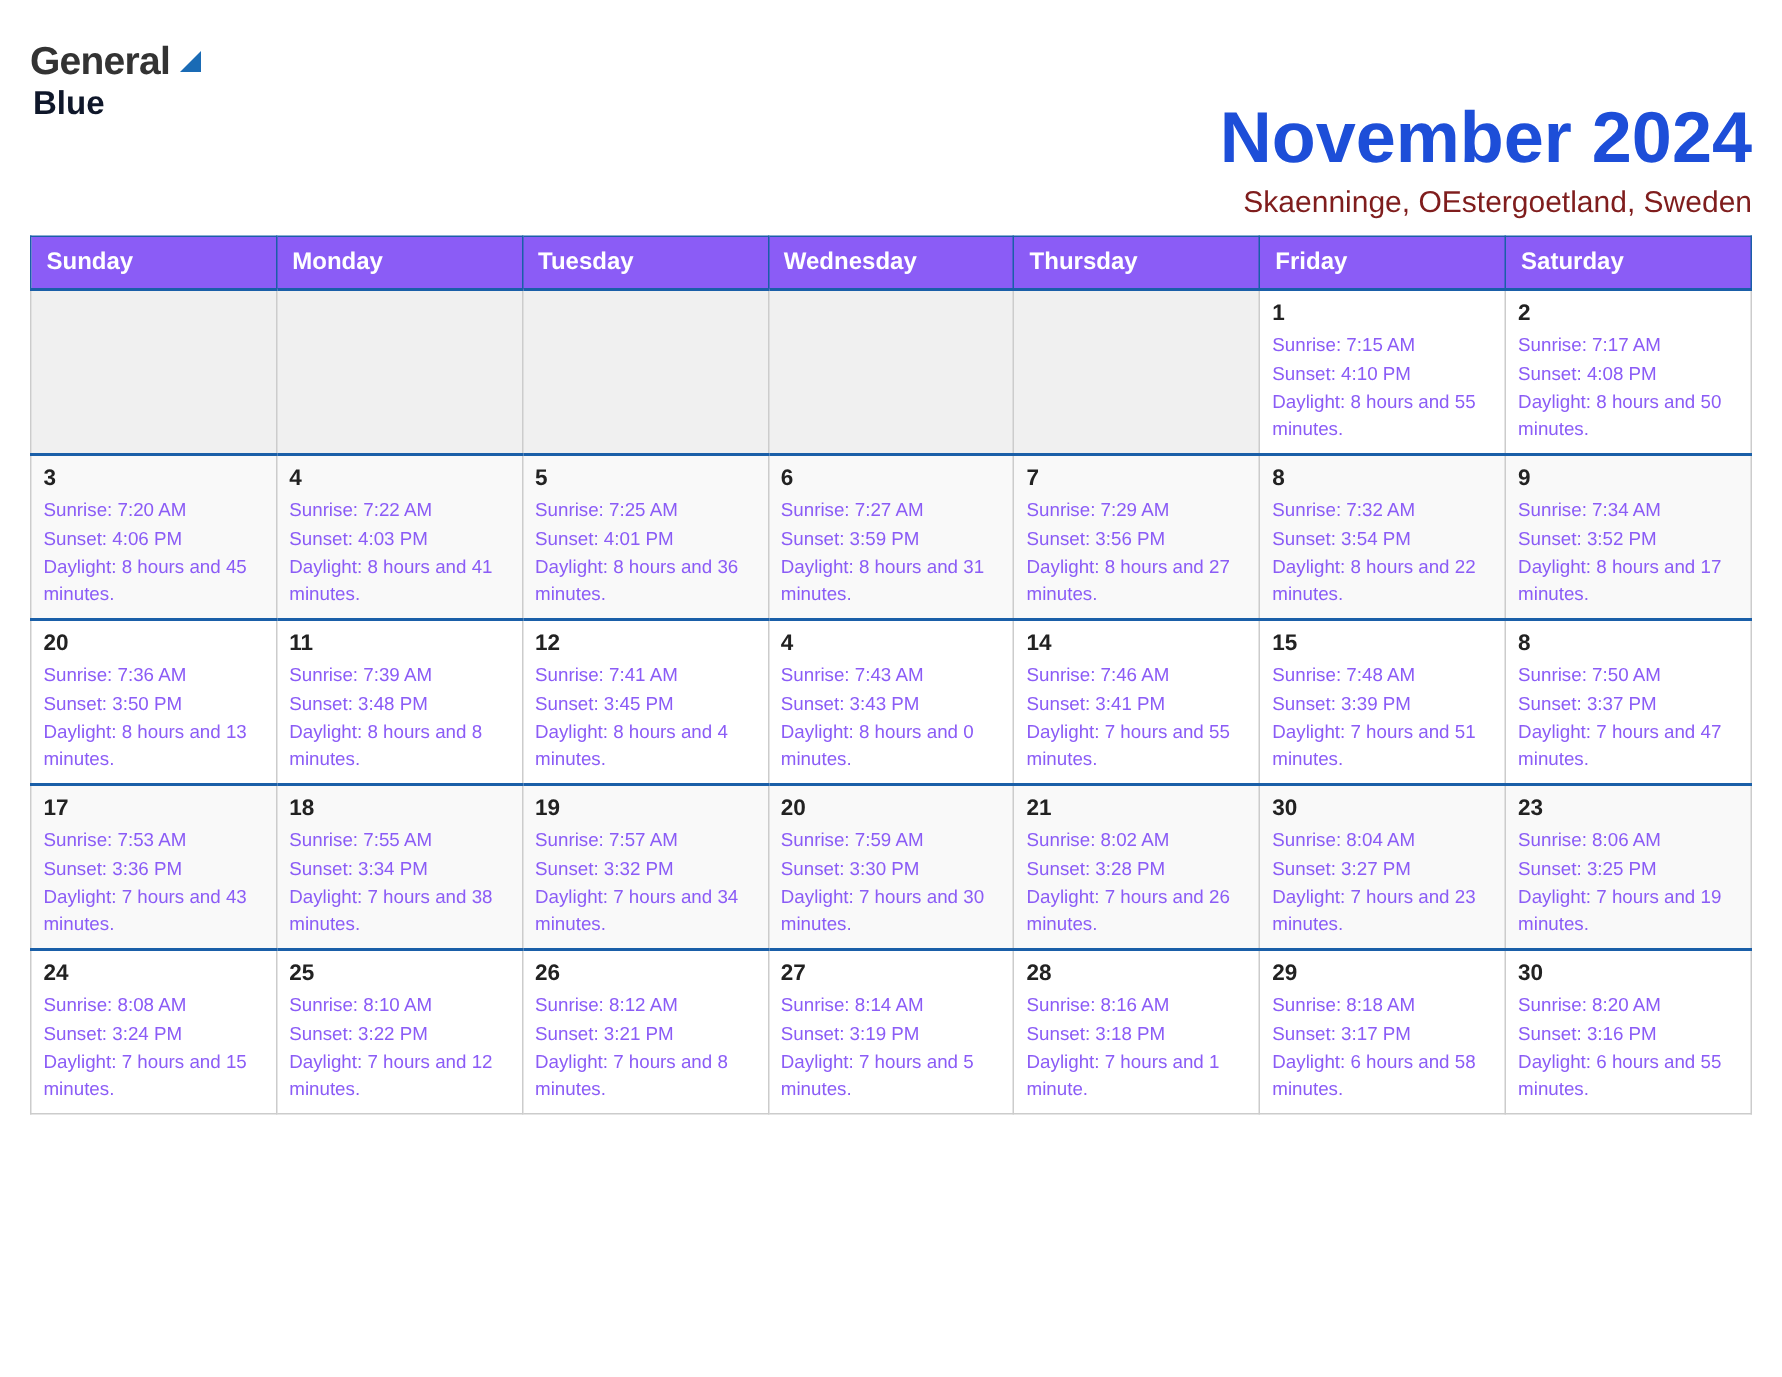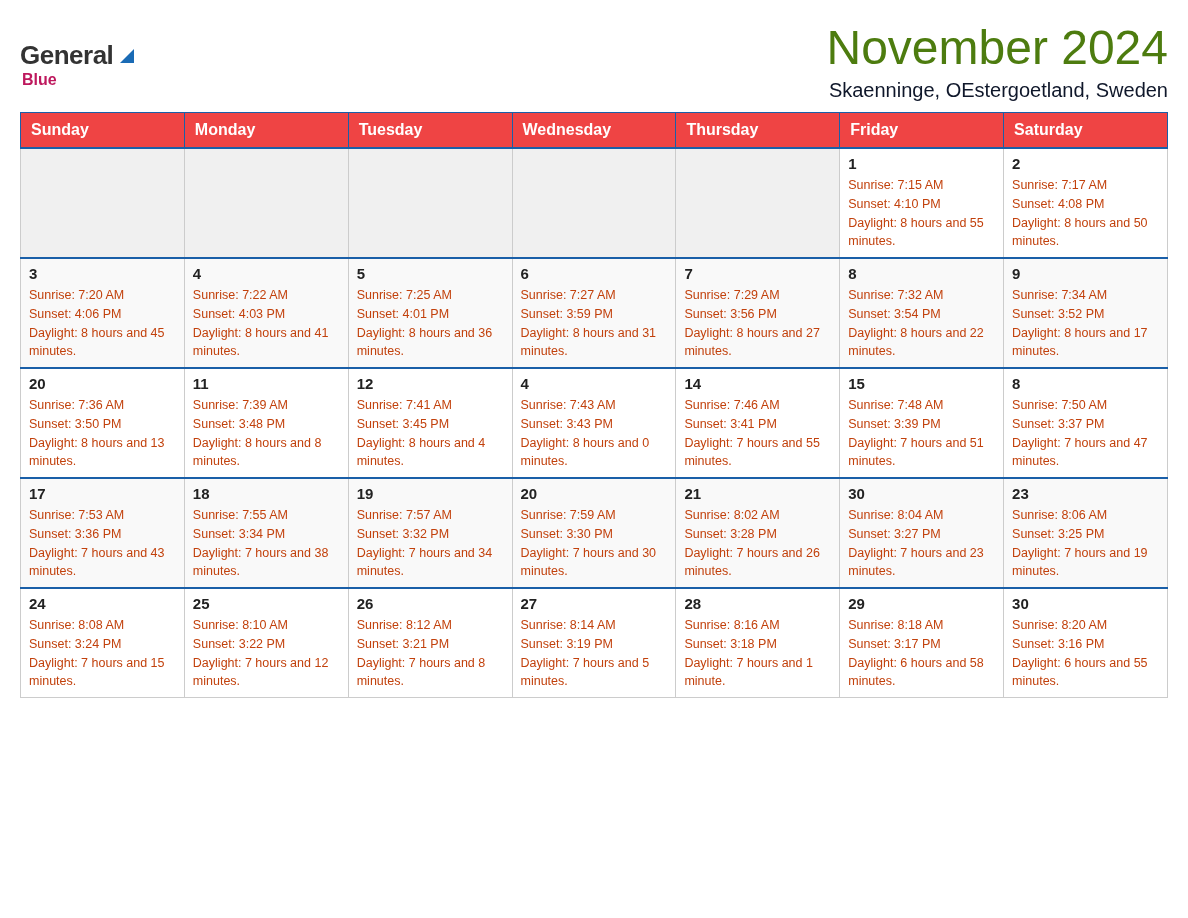--- a/index.html
+++ b/index.html
@@ -13,48 +13,49 @@
     .header {
       display: flex;
       justify-content: space-between;
       align-items: flex-start;
       margin-bottom: 10px;
     }
     .logo {
       display: flex;
       flex-direction: column;
       align-items: flex-start;
-      margin-top: 20px;
+      margin-top: 5px;
     }
     .logo-blue {
-      color: #be185d;
-      font-size: 16px;
+      color: #0f172a;
+      font-size: 22px;
       font-weight: bold;
       margin-left: 2px;
     }
     .title-block {
       text-align: right;
     }
     .main-title {
       font-size: 48px;
-      font-weight: normal;
-      color: #4d7c0f;
+      font-weight: bold;
+      color: #1d4ed8;
+      margin-top: 45px;
     }
     .subtitle {
       font-size: 20px;
-      color: #0f172a;
+      color: #7f1d1d;
       margin-top: 4px;
     }
     .calendar {
       width: 100%;
       border-collapse: collapse;
       border: 1px solid #999;
     }
     .calendar th {
-      background-color: #ef4444;
+      background-color: #8b5cf6;
       color: #fff;
       font-size: 16px;
       font-weight: bold;
       padding: 8px 10px;
       text-align: left;
       border: 1px solid #1a5fa8;
     }
     .calendar td {
       vertical-align: top;
       padding: 6px 8px;
@@ -70,21 +71,21 @@
     }
     .day-number {
       font-size: 15px;
       font-weight: bold;
       color: #222;
       display: block;
       margin-bottom: 4px;
     }
     .day-info {
       font-size: 12.5px;
-      color: #c2410c;
+      color: #8b5cf6;
       line-height: 1.5;
     }
     .empty-cell {
       background: #f0f0f0 !important;
     }
     .week-row td {
       border-top: 2px solid #1a5fa8;
     }
     .logo-row {
       display: flex;

